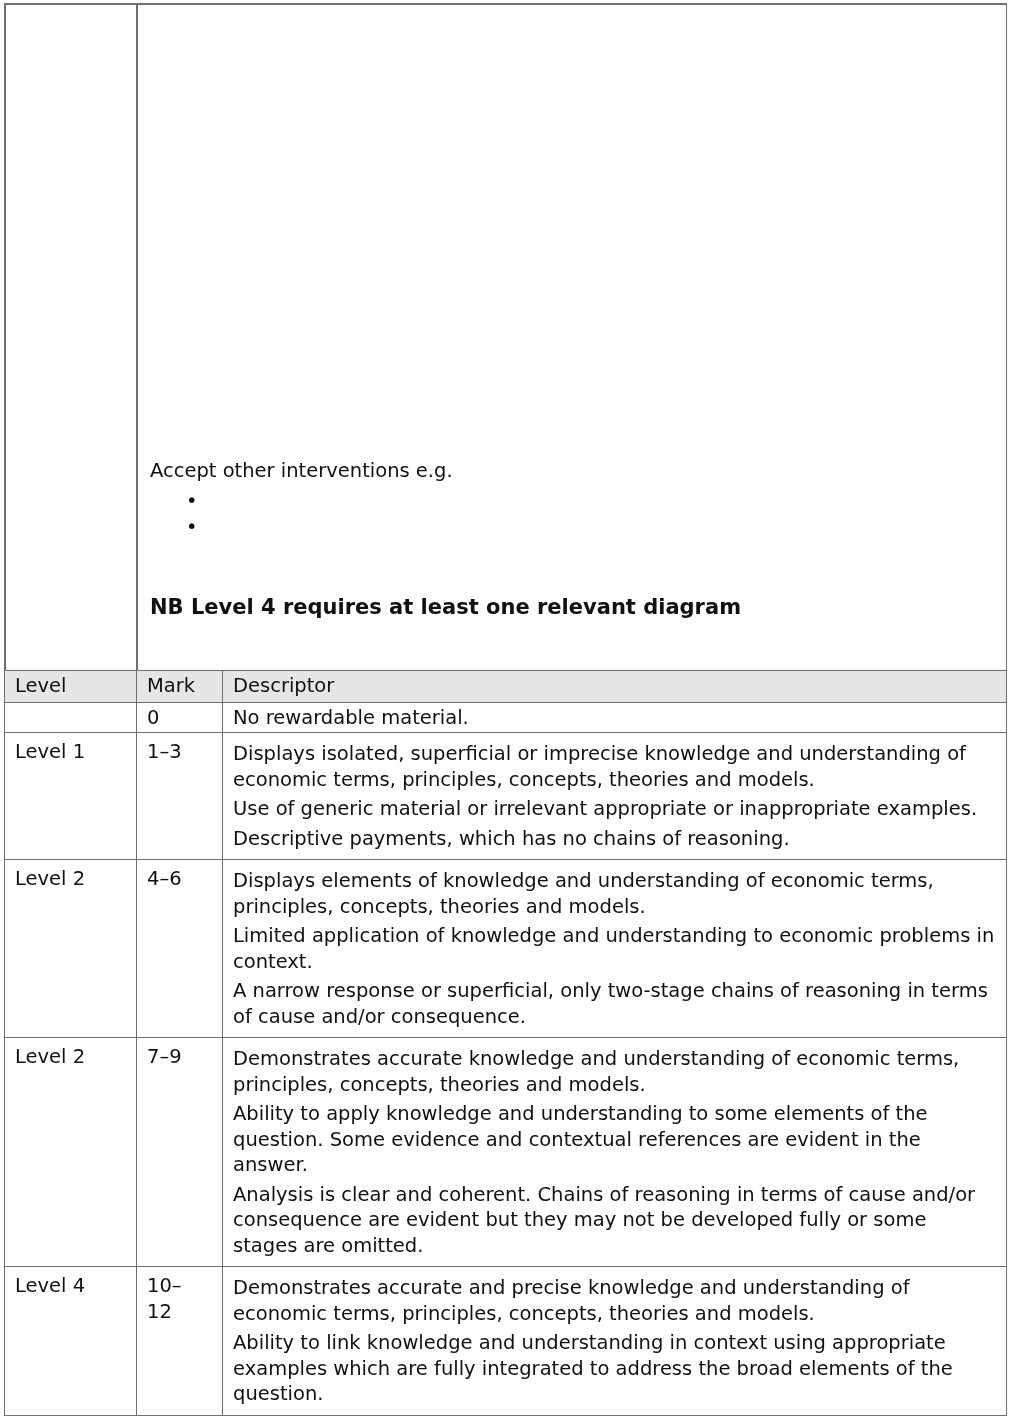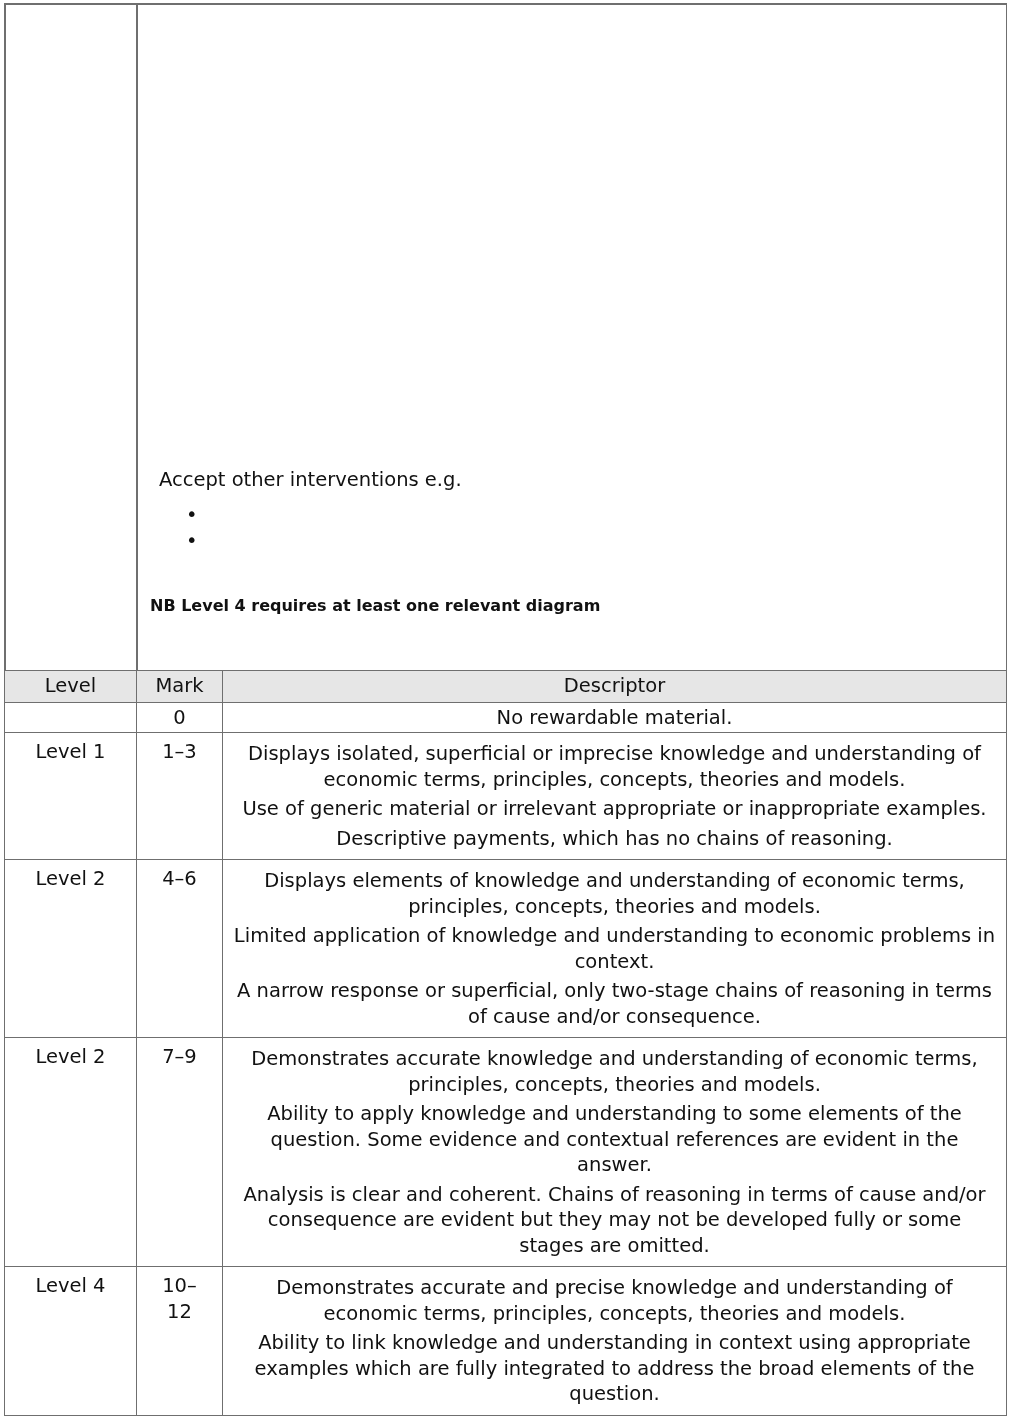--- a/index.html
+++ b/index.html
@@ -10,32 +10,32 @@
     }
     .frame { position: absolute; left: 4px; top: 3px; width: 1003px; }
     .top-block {
       position: relative; height: 667px;
       border-top: 2px solid #6f6f6f; border-left: 2px solid #6f6f6f; border-right: 1px solid #6f6f6f;
       box-sizing: border-box;
     }
     .top-left { position: absolute; left: 0; top: 0; width: 132px; height: 100%; border-right: 2px solid #6f6f6f; box-sizing: border-box; }
     .top-right { position: absolute; left: 132px; top: 0; right: 0; height: 100%; }
     .guidance { position: absolute; left: 12px; top: 453px; font-size: 19.5px; line-height: 26px; }
-    .guidance .intro { margin: 9px; }
+    .guidance .intro { margin: 0; }
     .guidance ul { margin: 4px 0 0 0; padding: 0; list-style: none; }
     .guidance li { position: relative; padding-left: 75px; height: 26px; line-height: 26px; }
     .guidance li .bullet { position: absolute; left: 36px; top: 0; }
-    .guidance .nb { margin-top: 36px; font-weight: bold; font-size: 16px; line-height: 31px; }
+    .guidance .nb { margin-top: 52px; font-weight: bold; font-size: 21px; line-height: 31px; }
 
     table.marks {
       border-collapse: collapse; width: 1003px; table-layout: fixed;
       font-size: 19.5px; line-height: 25.5px;
     }
     table.marks td, table.marks th {
-      border: 1.5px solid #6f6f6f; vertical-align: top; text-align: center; font-weight: normal;
+      border: 1.5px solid #6f6f6f; vertical-align: top; text-align: left; font-weight: normal;
       padding: 0 10px;
     }
     table.marks col.c-level { width: 132px; }
     table.marks col.c-mark { width: 86px; }
     table.marks thead th { background: #e6e6e6; height: 29px; padding-top: 2px; padding-bottom: 0; }
     .level-cell { font-weight: bold; padding-top: 6px !important; }
     .mark-cell { padding-top: 6px !important; }
     .desc-cell { padding-top: 8px !important; padding-bottom: 4px !important; }
     .desc-cell p { margin: 0 0 4px 0; }
     tr.zero td { padding-top: 2px; height: 27px; }

